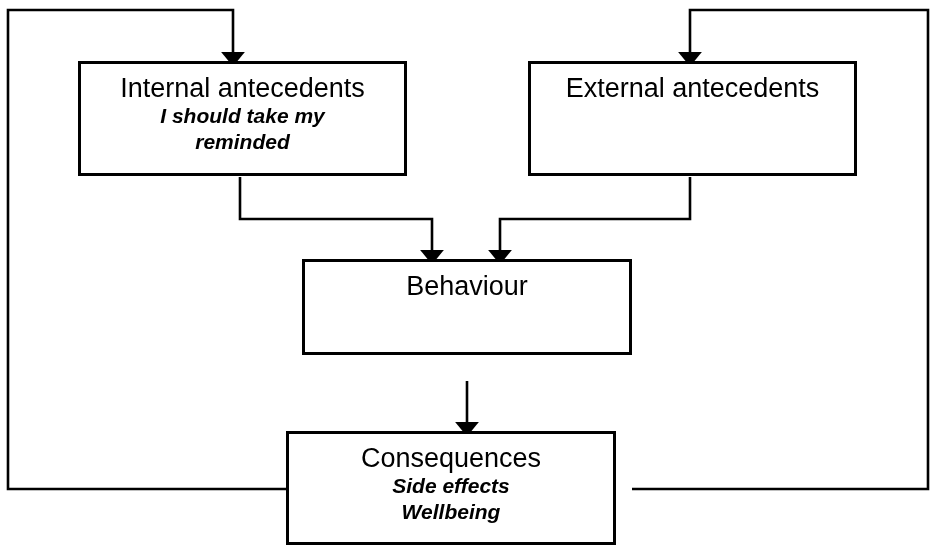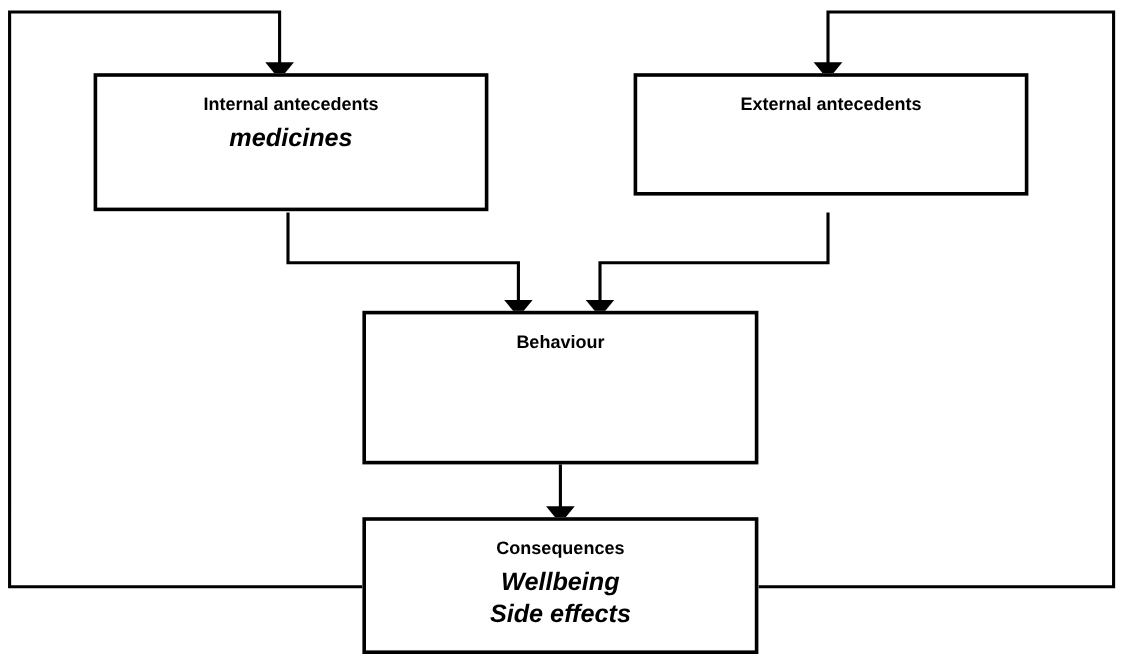--- a/index.html
+++ b/index.html
@@ -32,41 +32,41 @@
     background: #ffffff;
     display: flex;
     flex-direction: column;
     align-items: center;
     justify-content: flex-start;
     text-align: center;
     padding-top: 9px;
     z-index: 3;
   }
   .node-title {
-    font-size: 15px;
+    font-size: 27px;
     line-height: 30px;
     color: #000000;
-    font-weight: 700;
+    font-weight: 400;
     white-space: nowrap;
   }
   .node-sub {
     font-size: 21px;
     line-height: 26px;
     font-style: italic;
     font-weight: 700;
     color: #000000;
   }
   .node-sub-line {
     display: block;
     white-space: nowrap;
   }
   #node-internal  { left: 78px;  top: 61px;  width: 329px; height: 115px; }
-  #node-external  { left: 528px; top: 61px;  width: 329px; height: 102px; }
-  #node-behaviour { left: 302px; top: 259px; width: 330px; height: 128px; }
-  #node-consequences { left: 302px; top: 431px; width: 330px; height: 114px; }
+  #node-external  { left: 528px; top: 61px;  width: 329px; height: 115px; }
+  #node-behaviour { left: 302px; top: 259px; width: 330px; height: 96px; }
+  #node-consequences { left: 286px; top: 431px; width: 330px; height: 114px; }
 </style>
 </head>
 <body>
 
 <div id="diagram-canvas">
 
   <svg id="diagram-svg" viewBox="0 0 937 553" xmlns="http://www.w3.org/2000/svg">
     <defs>
       <marker id="arrowhead" markerWidth="11" markerHeight="11" refX="1.2" refY="5" orient="auto" markerUnits="strokeWidth">
         <path d="M0,0.4 L0,9.6 L5.6,5 z" fill="#000000"></path>
@@ -83,33 +83,34 @@
 
       <path d="M 690,177 L 690,219 L 500,219 L 500,253" marker-end="url(#arrowhead)"></path>
 
       <path d="M 467,381 L 467,425" marker-end="url(#arrowhead)"></path>
     </g>
   </svg>
 
   <div class="node-box" id="node-internal">
     <span class="node-title">Internal antecedents</span>
     <span class="node-sub">
-      <span class="node-sub-line">medicines</span>
+      <span class="node-sub-line">I should take my</span>
+      <span class="node-sub-line">reminded</span>
     </span>
   </div>
 
   <div class="node-box" id="node-external">
     <span class="node-title">External antecedents</span>
   </div>
 
   <div class="node-box" id="node-behaviour">
     <span class="node-title">Behaviour</span>
   </div>
 
   <div class="node-box" id="node-consequences">
     <span class="node-title">Consequences</span>
     <span class="node-sub">
+      <span class="node-sub-line">Side effects</span>
       <span class="node-sub-line">Wellbeing</span>
-      <span class="node-sub-line">Side effects</span>
     </span>
   </div>
 
 </div>
 
 </body></html>

